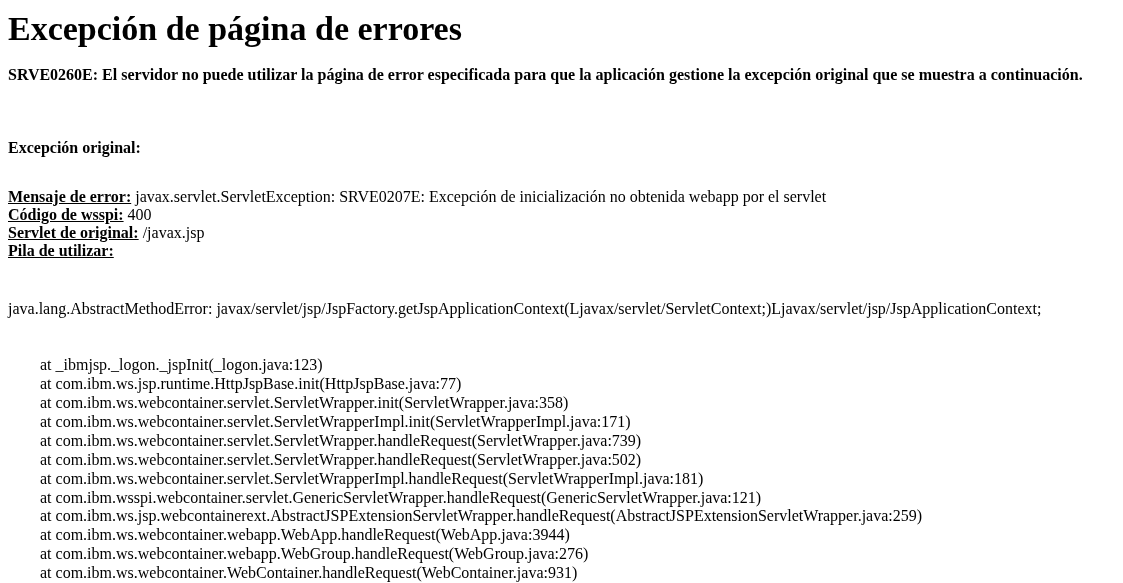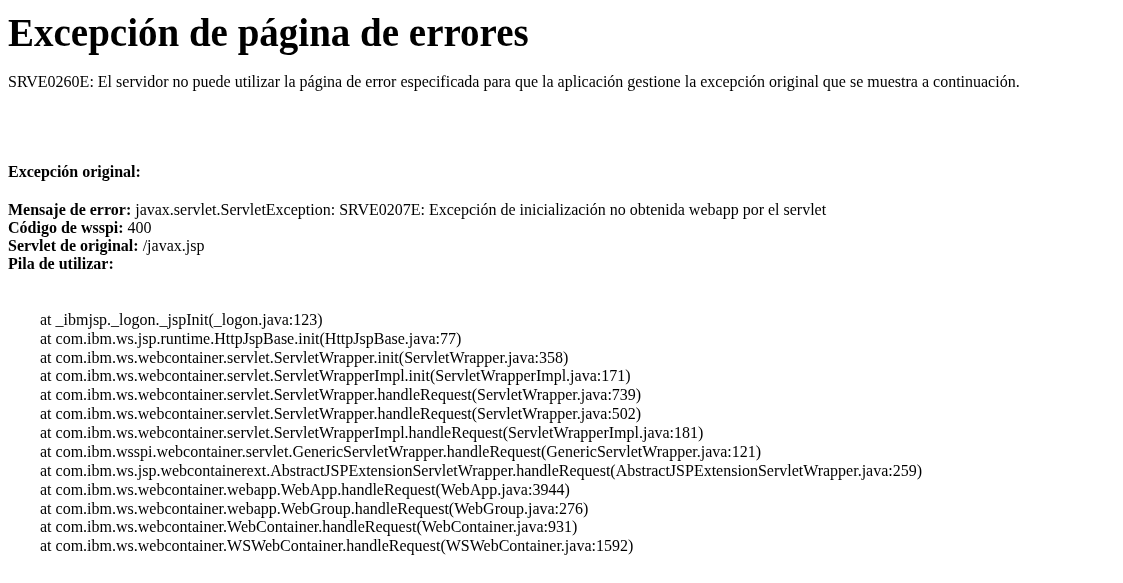--- a/index.html
+++ b/index.html
@@ -9,39 +9,40 @@
     }
     body {
       font-family: "Times New Roman", Times, serif;
       font-size: 16px;
       color: #000;
       background: #fff;
       padding: 6px 8px;
       width: 1123px;
     }
     h1.title {
-      font-size: 39px;
+      font-size: 34px;
       font-weight: bold;
       margin-top: 4px;
       margin-bottom: 18px;
     }
     .subhead {
-      font-weight: normal;
-      margin-bottom: 28px;
+      font-weight: bold;
+      margin-bottom: 11px;
     }
     .section-label {
       font-weight: bold;
       margin-top: 26px;
-      margin-bottom: 20px;
+      margin-bottom: 31px;
     }
     .kv {
       margin-bottom: 0;
     }
     .kv .label {
       font-weight: bold;
+      text-decoration: underline;
     }
     .stack-head {
       margin-top: 2px;
     }
     .stack-trace {
       white-space: pre;
       font-family: "Times New Roman", Times, serif;
       line-height: 1.18;
     }
     .stack-frame {
@@ -74,17 +75,18 @@
 <p class="kv">
   <span class="label">Servlet de original:</span>
   <span>/javax.jsp</span>
 </p>
 
 <p class="kv">
   <span class="label">Pila de utilizar:</span>
 </p>
 
 <div class="stack-trace">
+  <div class="stack-head">java.lang.AbstractMethodError: javax/servlet/jsp/JspFactory.getJspApplicationContext(Ljavax/servlet/ServletContext;)Ljavax/servlet/jsp/JspApplicationContext;</div>
   <div id="stack-frames"><div class="stack-frame">at _ibmjsp._logon._jspInit(_logon.java:123)</div><div class="stack-frame">at com.ibm.ws.jsp.runtime.HttpJspBase.init(HttpJspBase.java:77)</div><div class="stack-frame">at com.ibm.ws.webcontainer.servlet.ServletWrapper.init(ServletWrapper.java:358)</div><div class="stack-frame">at com.ibm.ws.webcontainer.servlet.ServletWrapperImpl.init(ServletWrapperImpl.java:171)</div><div class="stack-frame">at com.ibm.ws.webcontainer.servlet.ServletWrapper.handleRequest(ServletWrapper.java:739)</div><div class="stack-frame">at com.ibm.ws.webcontainer.servlet.ServletWrapper.handleRequest(ServletWrapper.java:502)</div><div class="stack-frame">at com.ibm.ws.webcontainer.servlet.ServletWrapperImpl.handleRequest(ServletWrapperImpl.java:181)</div><div class="stack-frame">at com.ibm.wsspi.webcontainer.servlet.GenericServletWrapper.handleRequest(GenericServletWrapper.java:121)</div><div class="stack-frame">at com.ibm.ws.jsp.webcontainerext.AbstractJSPExtensionServletWrapper.handleRequest(AbstractJSPExtensionServletWrapper.java:259)</div><div class="stack-frame">at com.ibm.ws.webcontainer.webapp.WebApp.handleRequest(WebApp.java:3944)</div><div class="stack-frame">at com.ibm.ws.webcontainer.webapp.WebGroup.handleRequest(WebGroup.java:276)</div><div class="stack-frame">at com.ibm.ws.webcontainer.WebContainer.handleRequest(WebContainer.java:931)</div><div class="stack-frame">at com.ibm.ws.webcontainer.WSWebContainer.handleRequest(WSWebContainer.java:1592)</div></div>
 </div>
 
 
 
 
 </body></html>

